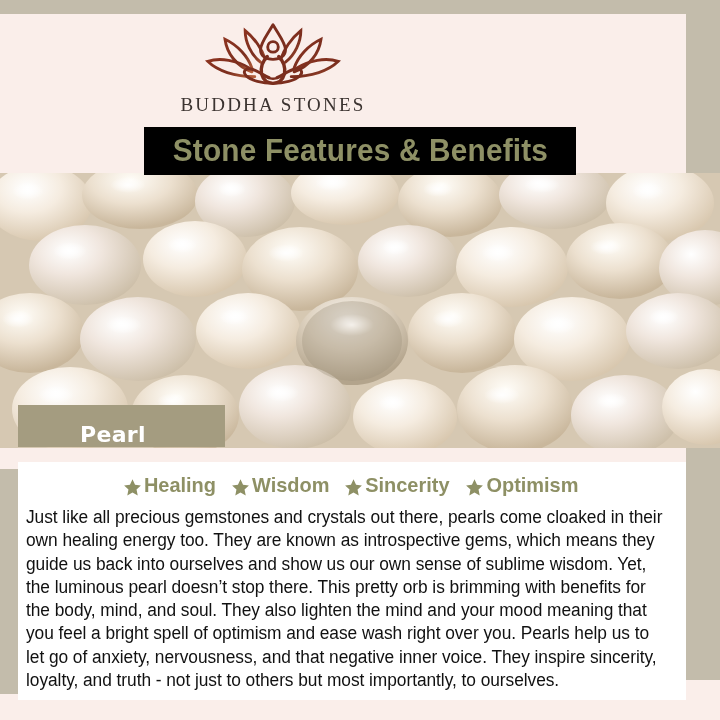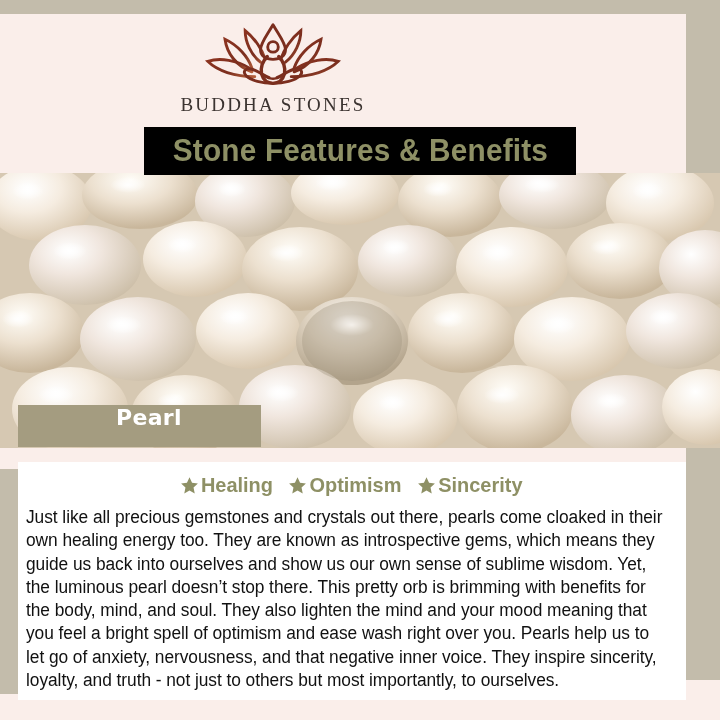--- a/index.html
+++ b/index.html
@@ -66,39 +66,39 @@
   .hero{
     position:absolute;left:0;top:173px;width:720px;height:275px;
     overflow:hidden;z-index:2;
     background:#d9cdb8;
   }
   .hero-img{position:absolute;inset:0;}
 
   .pearl-bar{
     position:absolute;left:18px;top:405px;width:207px;height:42px;
     background:#a49c80;z-index:3;
-    display:flex;align-items:flex-start;padding-left:36px;
+    display:flex;align-items:flex-end;
   }
   .pearl-bar .pearl-label{
     color:#fff;font-size:22px;font-weight:bold;
     padding-left:62px;letter-spacing:.3px;
     font-family:"DejaVu Sans", sans-serif;
   }
 
   
   .content{
     position:absolute;left:18px;top:462px;width:668px;height:238px;
     background:#fff;z-index:3;
     padding:0;
   }
   .benefits{
     display:flex;align-items:center;justify-content:center;
     gap:13px;height:38px;margin-top:4px;
   }
-  .benefit{display:flex;align-items:center;}
+  .benefit{display:flex;align-items:flex-end;}
   .benefit .star{width:19px;height:19px;display:block;flex:none;}
   .benefit .blabel{
     font-family:"Liberation Sans Narrow","Liberation Sans",sans-serif;
     font-weight:bold;font-size:21px;color:#8e9065;white-space:nowrap;
     transform:scaleX(.95);
   }
   .body-copy{
     margin:2px 10px 0 8px;
     font-family:"Liberation Sans Narrow","Liberation Sans",sans-serif;
     font-size:17.6px;line-height:1.325;color:#111;
@@ -271,28 +271,34 @@
       <div class="benefit">
         <svg class="star" viewBox="0 0 24 24">
             <polygon points="12,1.6 15.2,8.6 22.6,9.4 17.1,14.5 18.6,22 12,18.2 5.4,22 6.9,14.5 1.4,9.4 8.8,8.6" fill="#8e9065"></polygon>
           </svg>
         <span class="blabel">Healing</span>
       </div>
       <div class="benefit">
         <svg class="star" viewBox="0 0 24 24">
             <polygon points="12,1.6 15.2,8.6 22.6,9.4 17.1,14.5 18.6,22 12,18.2 5.4,22 6.9,14.5 1.4,9.4 8.8,8.6" fill="#8e9065"></polygon>
           </svg>
-        <span class="blabel">Optimism</span>
+        <span class="blabel">Wisdom</span>
       </div>
       <div class="benefit">
         <svg class="star" viewBox="0 0 24 24">
             <polygon points="12,1.6 15.2,8.6 22.6,9.4 17.1,14.5 18.6,22 12,18.2 5.4,22 6.9,14.5 1.4,9.4 8.8,8.6" fill="#8e9065"></polygon>
           </svg>
         <span class="blabel">Sincerity</span>
       </div>
+      <div class="benefit">
+        <svg class="star" viewBox="0 0 24 24">
+            <polygon points="12,1.6 15.2,8.6 22.6,9.4 17.1,14.5 18.6,22 12,18.2 5.4,22 6.9,14.5 1.4,9.4 8.8,8.6" fill="#8e9065"></polygon>
+          </svg>
+        <span class="blabel">Optimism</span>
+      </div>
     </div>
 
     <p class="body-copy">Just like all precious gemstones and crystals out there, pearls come cloaked in their own healing energy too. They are known as introspective gems, which means they guide us back into ourselves and show us our own sense of sublime wisdom. Yet, the luminous pearl doesn’t stop there. This pretty orb is brimming with benefits for the body, mind, and soul. They also lighten the mind and your mood meaning that you feel a bright spell of optimism and ease wash right over you. Pearls help us to let go of anxiety, nervousness, and that negative inner voice. They inspire sincerity, loyalty, and truth - not just to others but most importantly, to ourselves.</p>
   </div>
 
   <div class="pink-bottom"></div>
   <div class="pink-bottom-corner"></div>
 
 </div>
 

